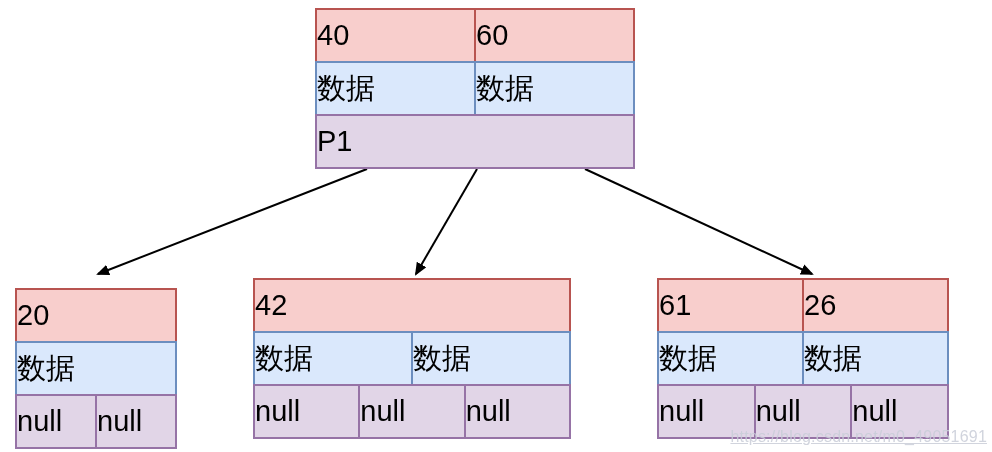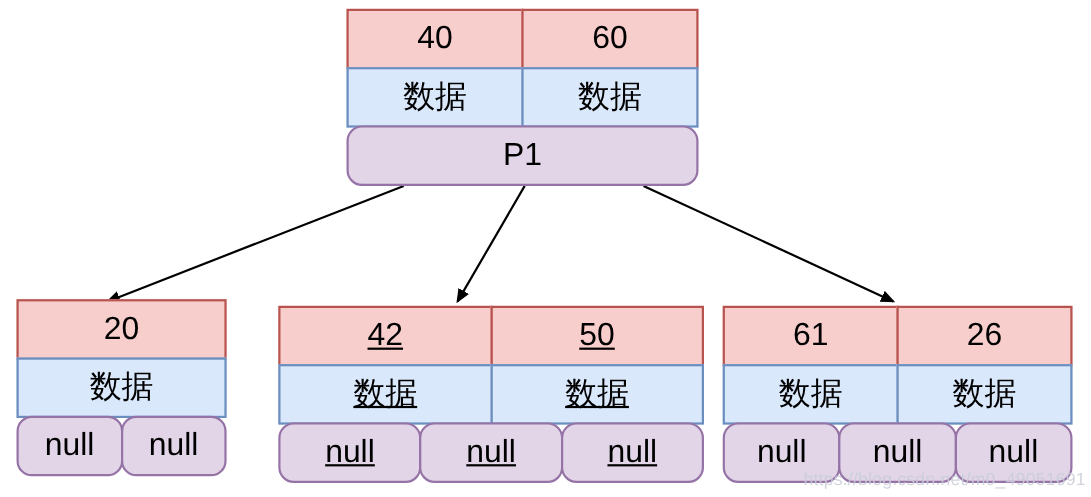--- a/index.html
+++ b/index.html
@@ -6,44 +6,44 @@
   .canvas {
     position: relative;
     width: 992px;
     height: 452px;
     background: #ffffff;
     font-family: "Liberation Sans", "DejaVu Sans", sans-serif;
     overflow: hidden;
   }
   .node { position: absolute; }
   .node-root   { left: 315px; top: 8px;   width: 320px; }
-  .node-left   { left: 15px;  top: 272px; width: 191px; }
-  .node-middle { left: 253px; top: 278px; width: 387px; text-decoration: underline; }
-  .node-right  { left: 657px; top: 278px; width: 318px; }
+  .node-left   { left: 15px;  top: 288px; width: 162px; }
+  .node-middle { left: 253px; top: 278px; width: 318px; }
+  .node-right  { left: 657px; top: 278px; width: 292px; }
 
   .row { display: flex; }
   .row + .row { margin-top: -2px; }
 
   .cell {
     flex: 1;
     box-sizing: border-box;
     height: 55px;
     border: 2px solid #000;
-    text-align: center;
+    text-align: left;
     font-size: 29px;
     line-height: 51px;
     color: #000000;
     white-space: nowrap;
     overflow: hidden;
   }
   .cell + .cell { margin-left: -2px; }
 
   .key-cell { background: var(--key-fill, #f8cecc); border-color: var(--key-stroke, #b85450); }
   .data-cell{ background: var(--data-fill, #dae8fc); border-color: var(--data-stroke, #6c8ebf); }
-  .ptr-cell { background: var(--pointer-fill, #e1d5e7); border-color: var(--pointer-stroke, #9673a6); border-radius: 14px; }
+  .ptr-cell { background: var(--pointer-fill, #e1d5e7); border-color: var(--pointer-stroke, #9673a6); }
 
   .arrows-layer {
     position: absolute;
     left: 0; top: 0;
     width: 992px; height: 452px;
     pointer-events: none;
   }
   .arrows-layer line {
     stroke: var(--arrow, #000000);
     stroke-width: 2;
@@ -51,20 +51,21 @@
 
   .watermark {
     position: absolute;
     top: 428px;
     right: 5px;
     font-size: 16px;
     color: #c9cdd8;
     opacity: 0.85;
     letter-spacing: 0.2px;
     white-space: nowrap;
+    text-decoration: underline;
   }
 </style>
 </head>
 <body>
 
 <div class="canvas">
 
   <svg class="arrows-layer">
     <defs>
       <marker id="arrowhead" markerWidth="13" markerHeight="11" refX="11" refY="5.5" orient="auto" markerUnits="userSpaceOnUse">
@@ -99,21 +100,20 @@
     </div>
     <div class="row">
       <div class="cell ptr-cell">null</div>
       <div class="cell ptr-cell">null</div>
     </div>
   </div>
 
   <div class="node node-middle">
     <div class="row">
       <div class="cell key-cell">42</div>
-      <div class="cell key-cell">50</div>
     </div>
     <div class="row">
       <div class="cell data-cell">数据</div>
       <div class="cell data-cell">数据</div>
     </div>
     <div class="row">
       <div class="cell ptr-cell">null</div>
       <div class="cell ptr-cell">null</div>
       <div class="cell ptr-cell">null</div>
     </div>

